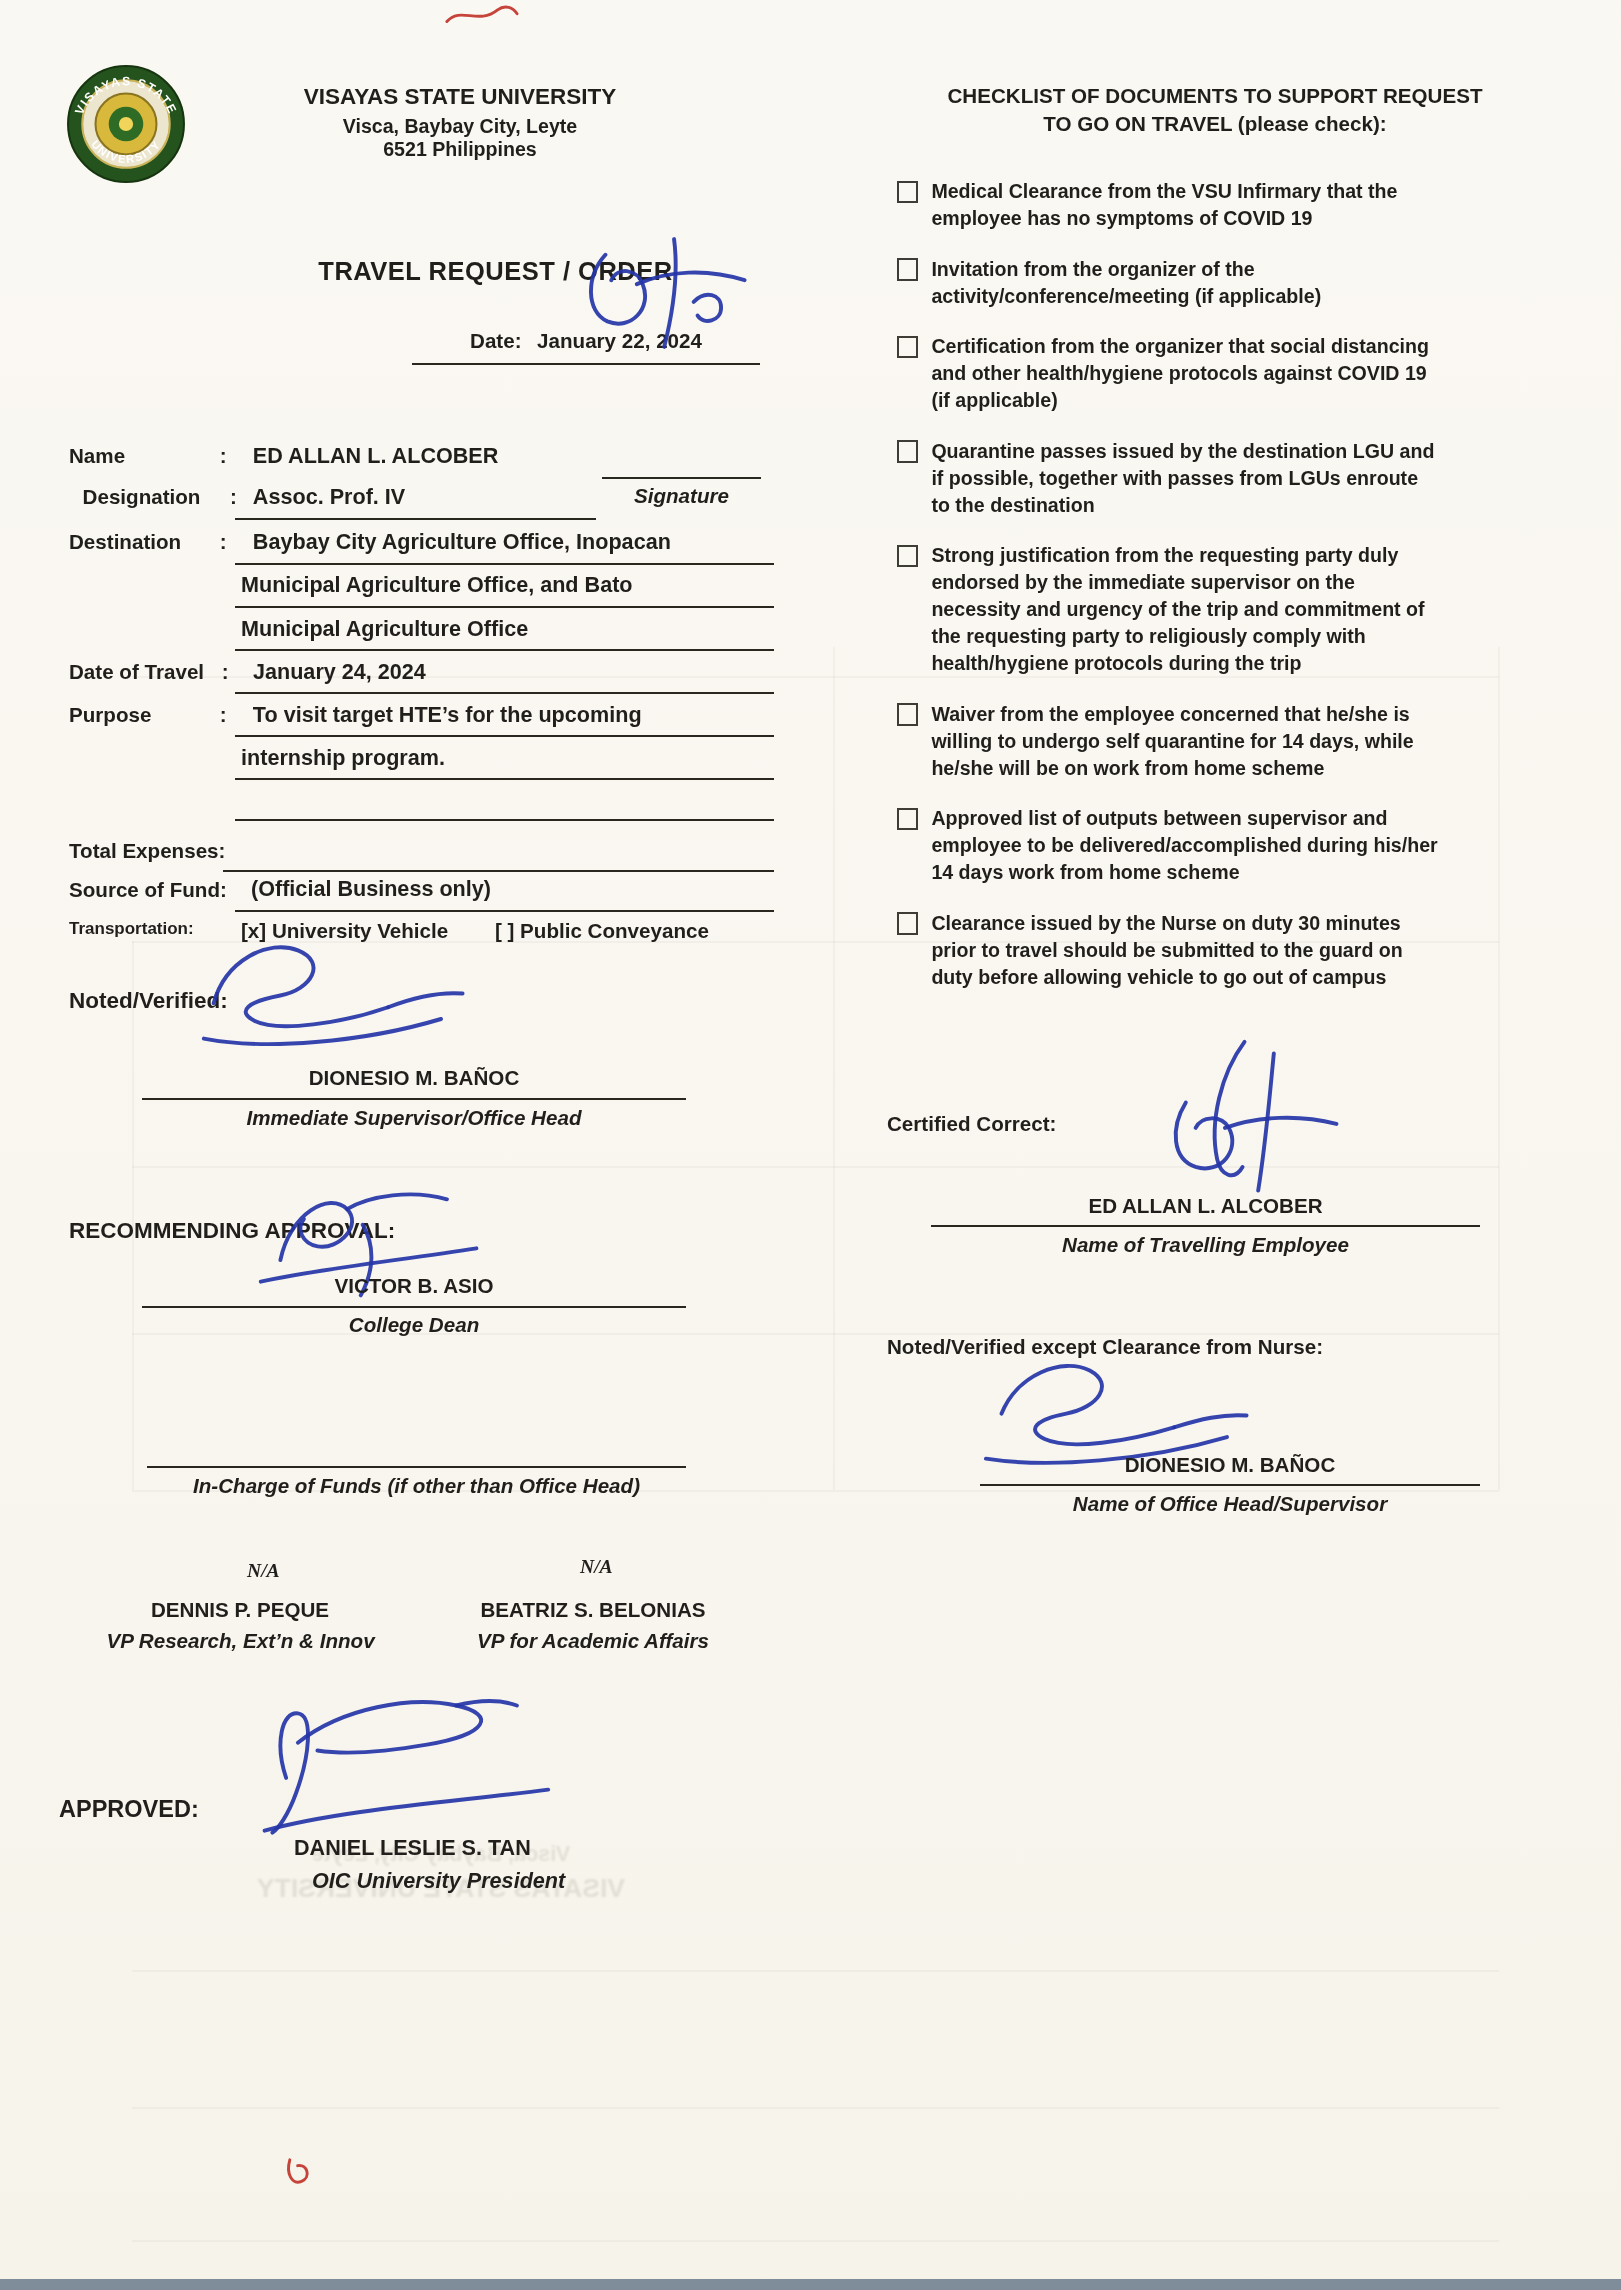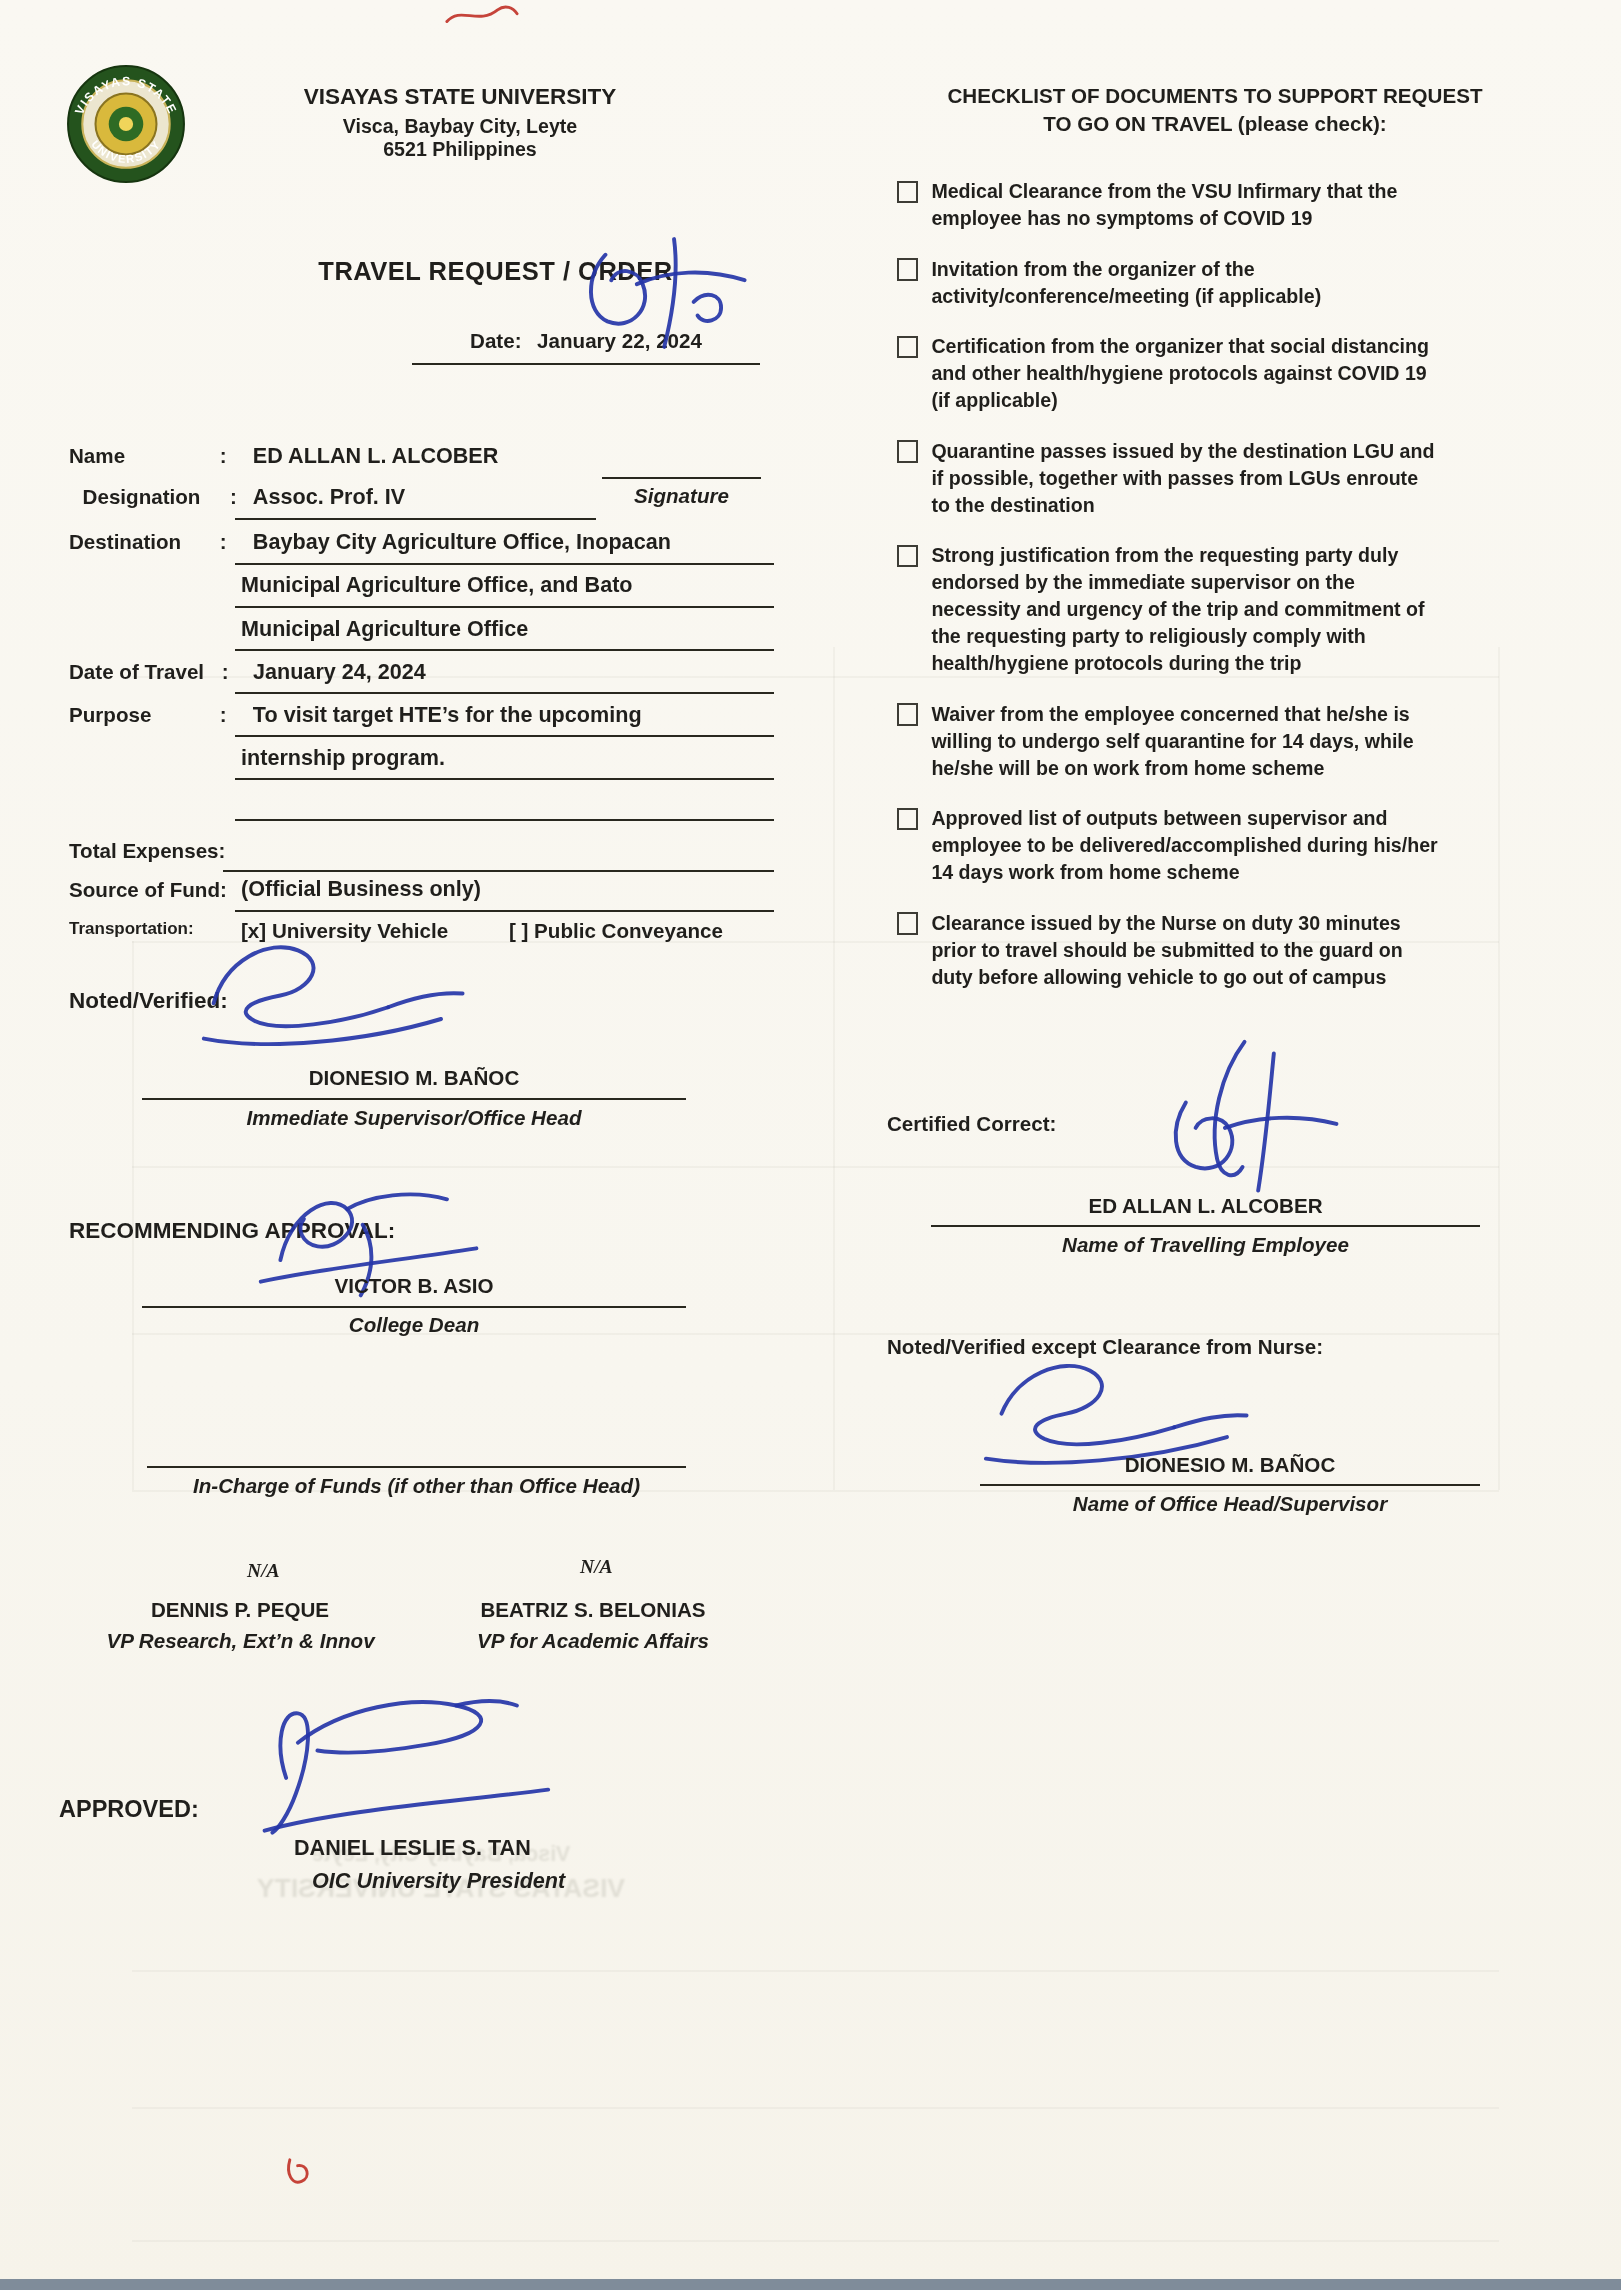--- a/index.html
+++ b/index.html
@@ -136,27 +136,27 @@
   </div>
   <div class="uline" style="left:235px;top:735px;width:539px;"></div>
   <div class="abs val" style="left:241px;top:745px;">internship program.</div>
   <div class="uline" style="left:235px;top:778px;width:539px;"></div>
   <div class="uline" style="left:235px;top:819px;width:539px;"></div>
 
   <div class="abs b" style="left:69px;top:839px;font-size:20.6px;">Total Expenses:</div>
   <div class="uline" style="left:223px;top:870px;width:551px;"></div>
 
   <div class="abs b" style="left:69px;top:878px;font-size:20.6px;">Source of Fund:</div>
-  <div class="abs val" style="left:241px;top:876px;">(Official Business only)</div>
+  <div class="abs val" style="left:251px;top:876px;">(Official Business only)</div>
   <div class="uline" style="left:235px;top:910px;width:539px;"></div>
 
   <div class="abs b" style="left:69px;top:919px;font-size:17px;">Transportation:</div>
   <div class="abs b" style="left:241px;top:919px;font-size:20.6px;">
     <span>[x]   University Vehicle</span>
-    <span style="margin-left:55px;">[  ]   Public Conveyance</span>
+    <span style="margin-left:41px;">[  ]   Public Conveyance</span>
   </div>
 
   <div class="abs seclabel" style="left:69px;top:988px;">Noted/Verified:</div>
 
   <svg class="abs sig" style="left:196px;top:921px;" width="294" height="147" viewBox="0 0 300 150">
     <path d="M18,84 C30,40 74,18 104,30 C134,42 118,70 86,76 C54,82 40,92 60,102 C84,114 150,104 196,88"></path>
     <path d="M8,120 C70,132 170,124 250,100"></path>
     <path d="M196,88 C222,78 246,72 272,74"></path>
   </svg>
 

